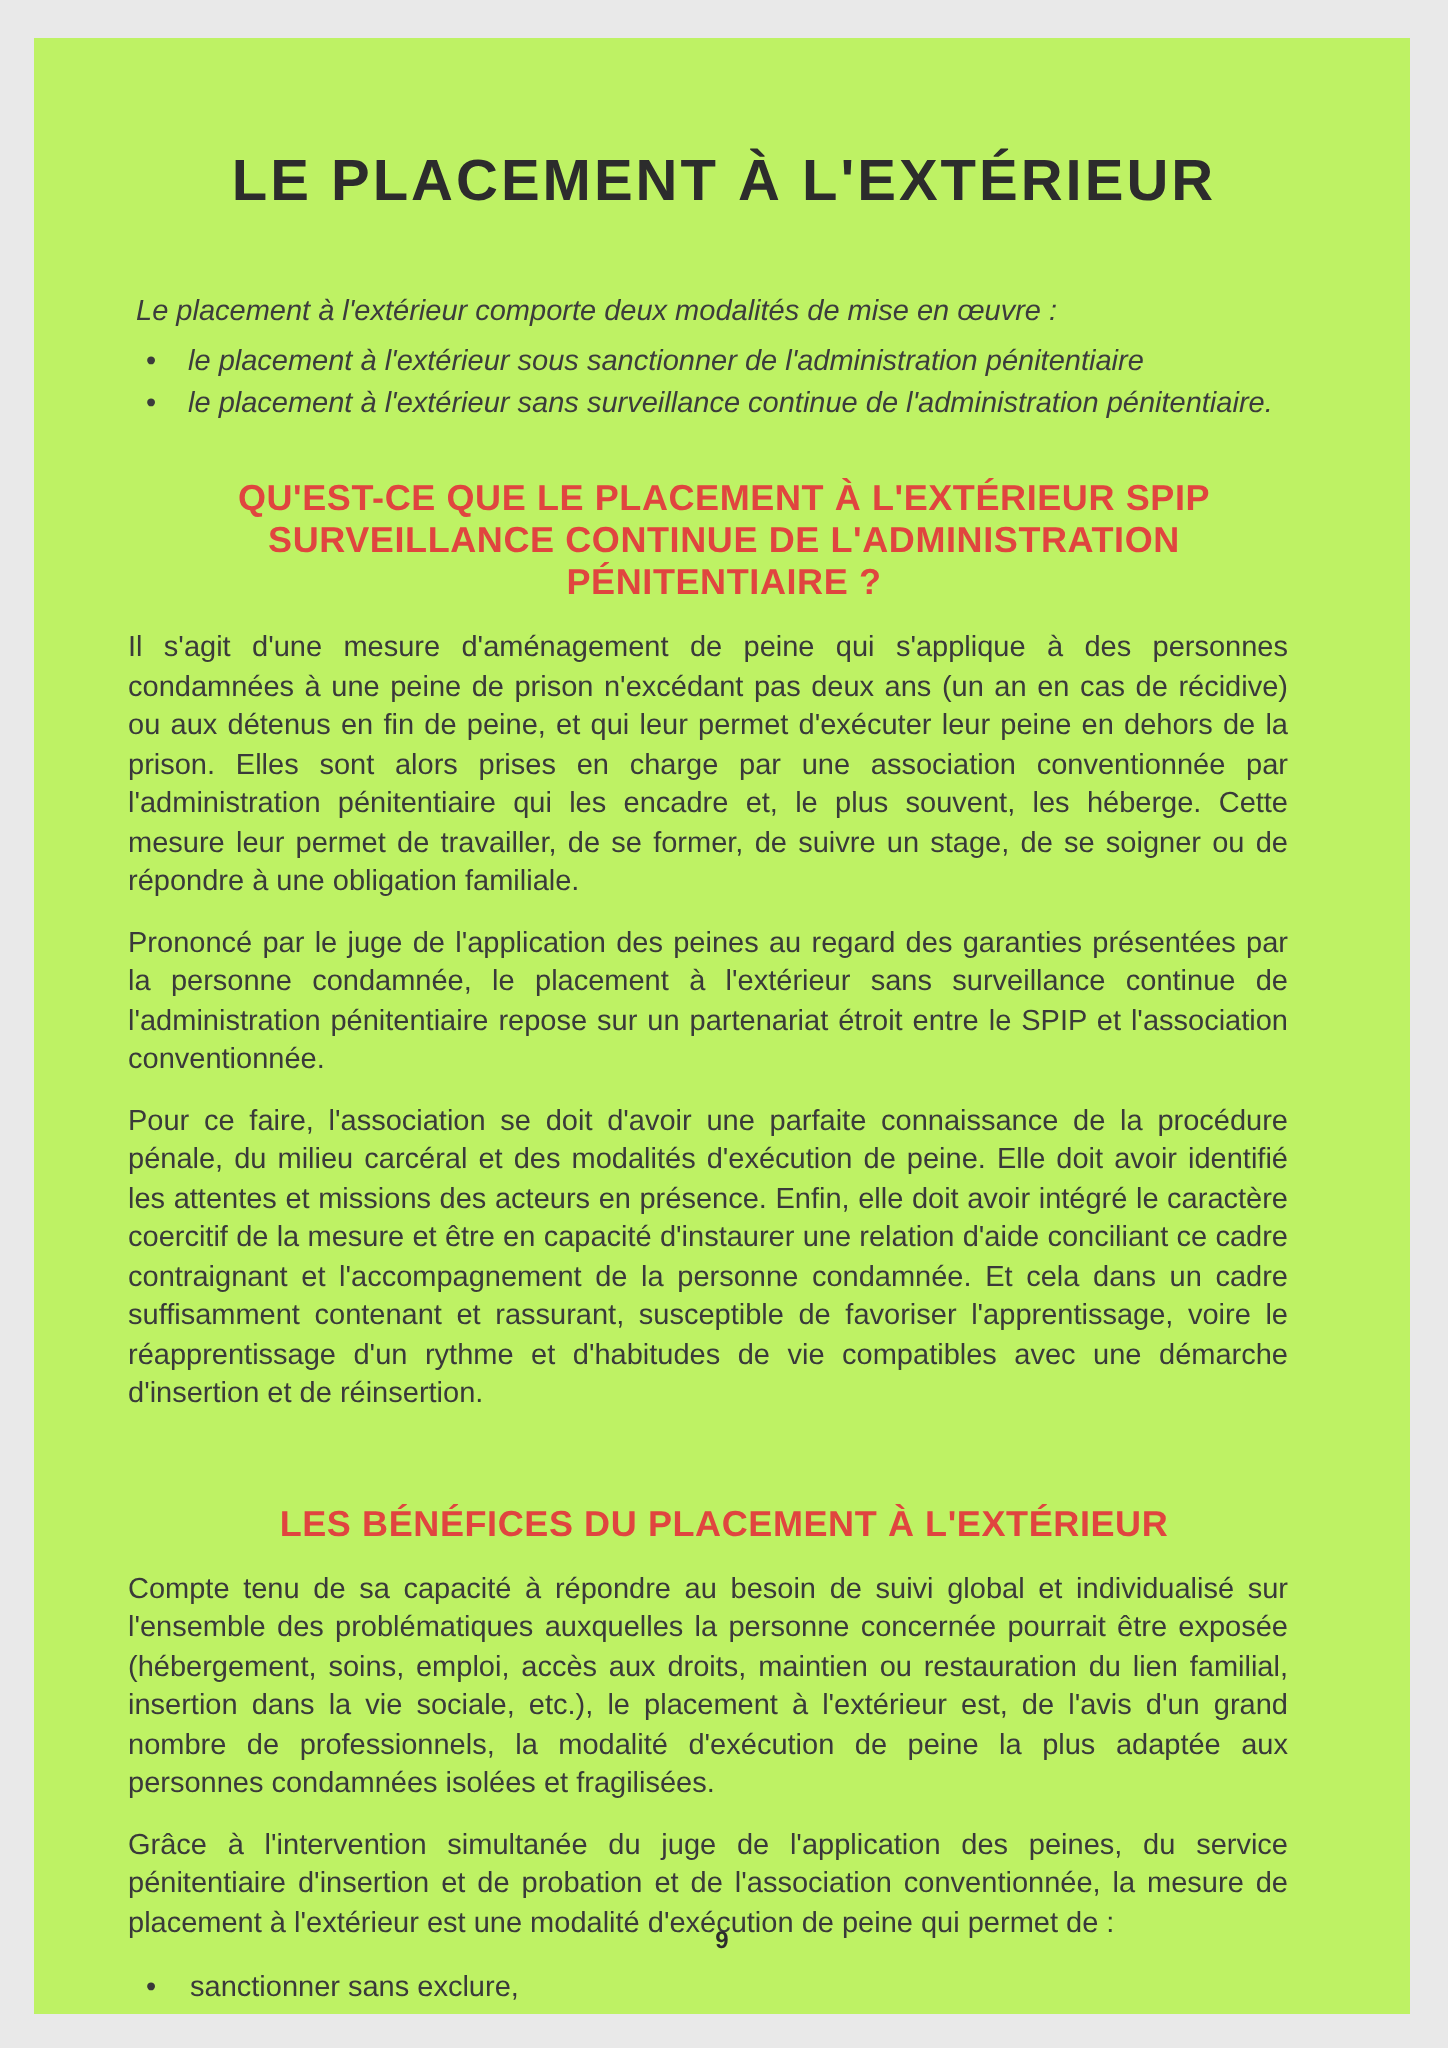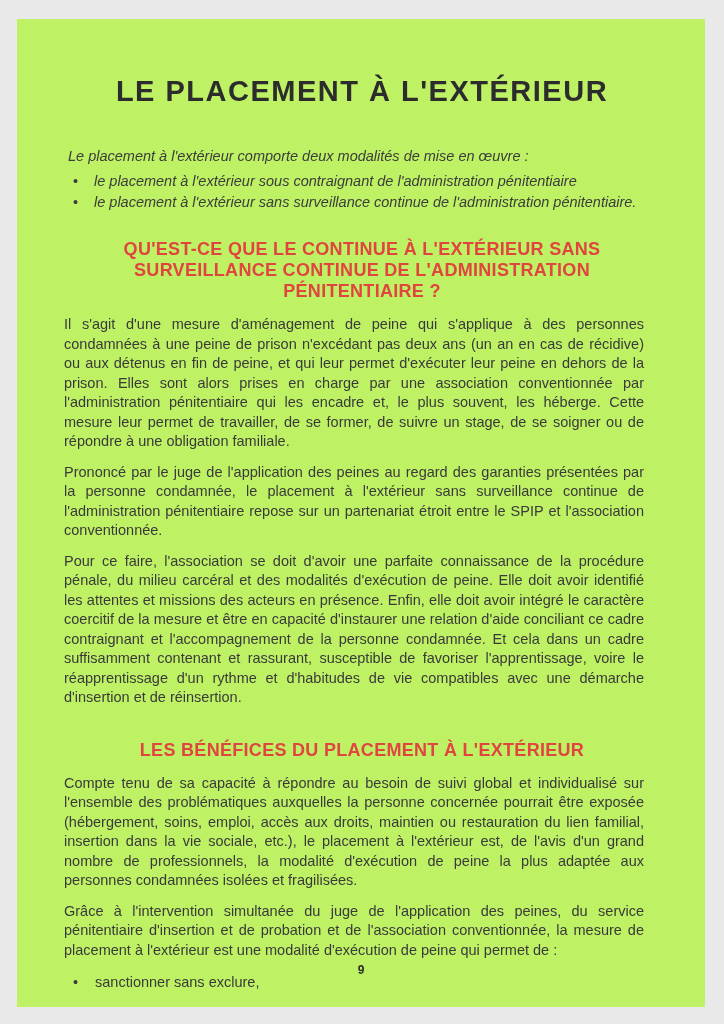--- a/index.html
+++ b/index.html
@@ -62,21 +62,21 @@
     margin: 26px auto 13px auto;
     max-width: 600px;
     text-align: center;
     font-size: 18px;
     line-height: 21px;
     font-weight: 700;
     letter-spacing: 0.3px;
     color: #e0453f;
   }
   .section-heading.second {
-    margin-top: 32px;
+    margin-top: 44px;
   }
   .body-par {
     margin: 0 16px 11px 0;
     font-size: 14.5px;
     line-height: 19.5px;
     text-align: justify;
     color: #3a3a3a;
   }
   .benefit-list {
     margin: 0;
@@ -111,26 +111,26 @@
 <body>
 
 <div class="sheet">
   <div class="content">
 
     <h1 class="doc-title">LE PLACEMENT À L'EXTÉRIEUR</h1>
 
     <div class="intro">
       <p>Le placement à l'extérieur comporte deux modalités de mise en œuvre :</p>
       <ul>
-        <li><span>le placement à l'extérieur </span><span class="u">sous</span><span> contraignant de l'administration pénitentiaire</span></li>
+        <li><span>le placement à l'extérieur </span><span class="u">sous</span><span> sanctionner de l'administration pénitentiaire</span></li>
         <li><span>le placement à l'extérieur </span><span class="u">sans</span><span> surveillance continue de l'administration pénitentiaire.</span></li>
       </ul>
     </div>
 
-    <h2 class="section-heading">QU'EST-CE QUE LE CONTINUE À L'EXTÉRIEUR SANS SURVEILLANCE CONTINUE DE L'ADMINISTRATION PÉNITENTIAIRE ?</h2>
+    <h2 class="section-heading">QU'EST-CE QUE LE PLACEMENT À L'EXTÉRIEUR SPIP SURVEILLANCE CONTINUE DE L'ADMINISTRATION PÉNITENTIAIRE ?</h2>
     <p class="body-par">Il s'agit d'une mesure d'aménagement de peine qui s'applique à des personnes condamnées à une peine de prison n'excédant pas deux ans (un an en cas de récidive) ou aux détenus en fin de peine, et qui leur permet d'exécuter leur peine en dehors de la prison. Elles sont alors prises en charge par une association conventionnée par l'administration pénitentiaire qui les encadre et, le plus souvent, les héberge. Cette mesure leur permet de travailler, de se former, de suivre un stage, de se soigner ou de répondre à une obligation familiale.</p>
     <p class="body-par">Prononcé par le juge de l'application des peines au regard des garanties présentées par la personne condamnée, le placement à l'extérieur sans surveillance continue de l'administration pénitentiaire repose sur un partenariat étroit entre le SPIP et l'association conventionnée.</p>
     <p class="body-par">Pour ce faire, l'association se doit d'avoir une parfaite connaissance de la procédure pénale, du milieu carcéral et des modalités d'exécution de peine. Elle doit avoir identifié les attentes et missions des acteurs en présence. Enfin, elle doit avoir intégré le caractère coercitif de la mesure et être en capacité d'instaurer une relation d'aide conciliant ce cadre contraignant et l'accompagnement de la personne condamnée. Et cela dans un cadre suffisamment contenant et rassurant, susceptible de favoriser l'apprentissage, voire le réapprentissage d'un rythme et d'habitudes de vie compatibles avec une démarche d'insertion et de réinsertion.</p>
 
     <h2 class="section-heading second">LES BÉNÉFICES DU PLACEMENT À L'EXTÉRIEUR</h2>
     <p class="body-par">Compte tenu de sa capacité à répondre au besoin de suivi global et individualisé sur l'ensemble des problématiques auxquelles la personne concernée pourrait être exposée (hébergement, soins, emploi, accès aux droits, maintien ou restauration du lien familial, insertion dans la vie sociale, etc.), le placement à l'extérieur est, de l'avis d'un grand nombre de professionnels, la modalité d'exécution de peine la plus adaptée aux personnes condamnées isolées et fragilisées.</p>
     <p class="body-par">Grâce à l'intervention simultanée du juge de l'application des peines, du service pénitentiaire d'insertion et de probation et de l'association conventionnée, la mesure de placement à l'extérieur est une modalité d'exécution de peine qui permet de :</p>
 
     <ul class="benefit-list">
       <li>sanctionner sans exclure,</li>

